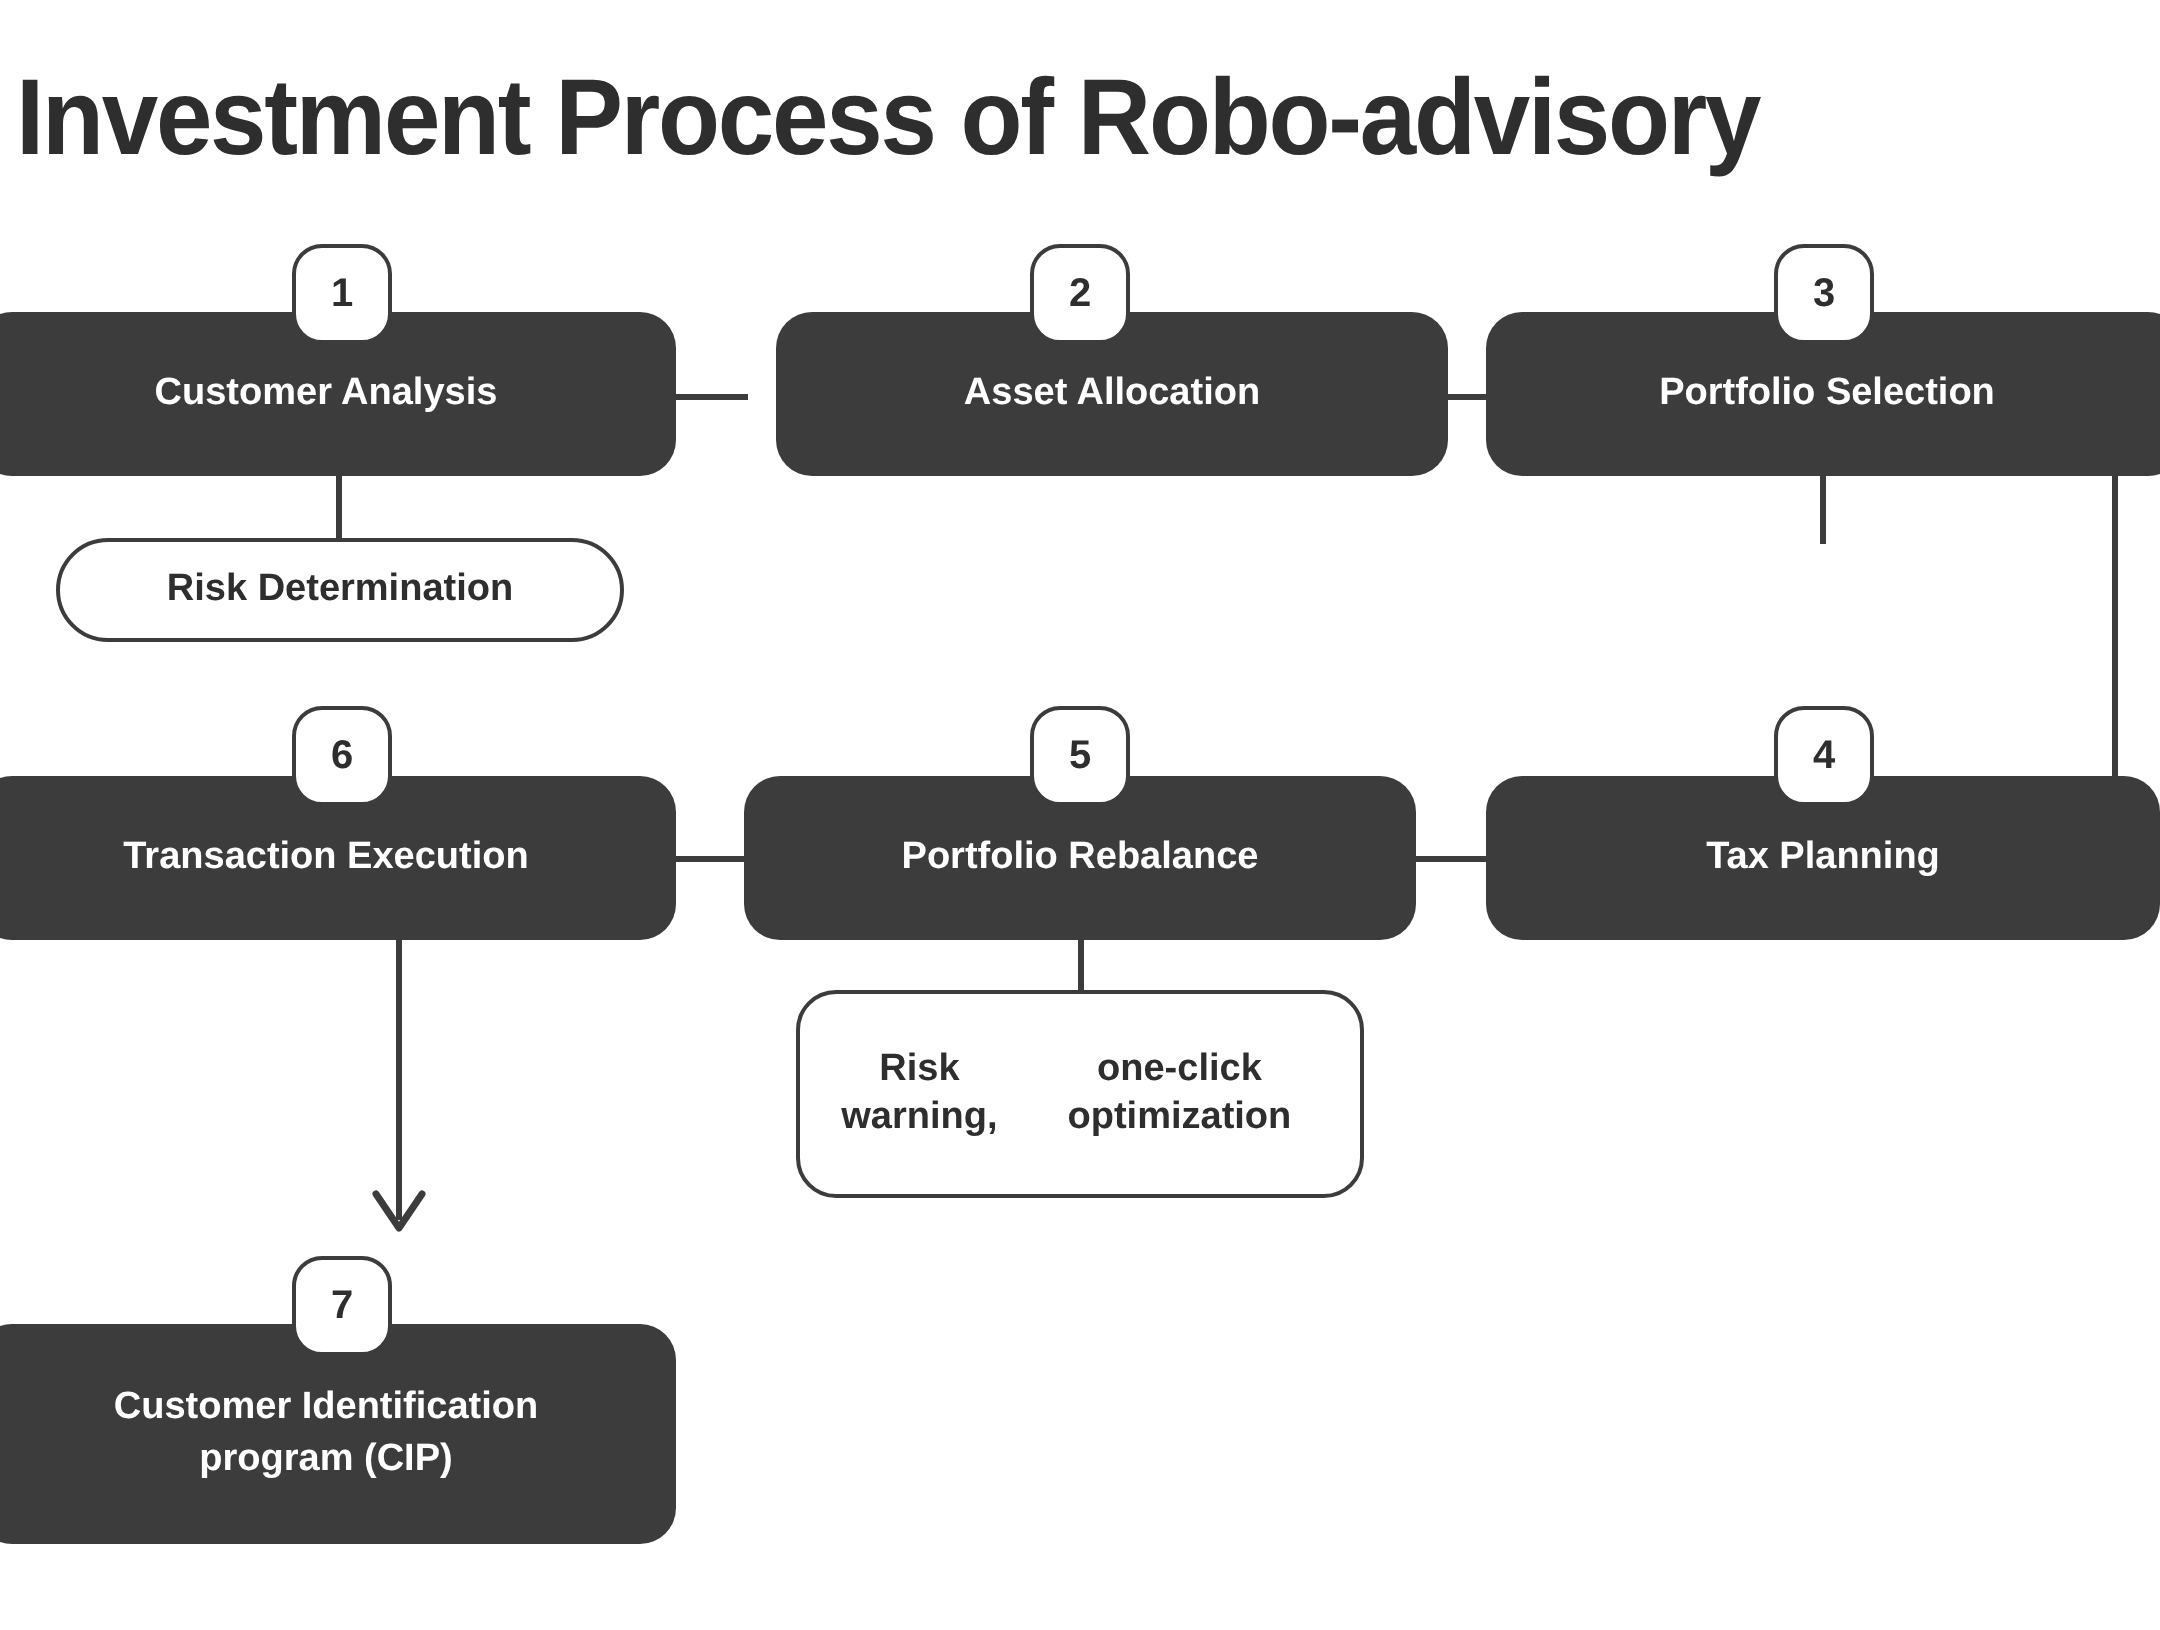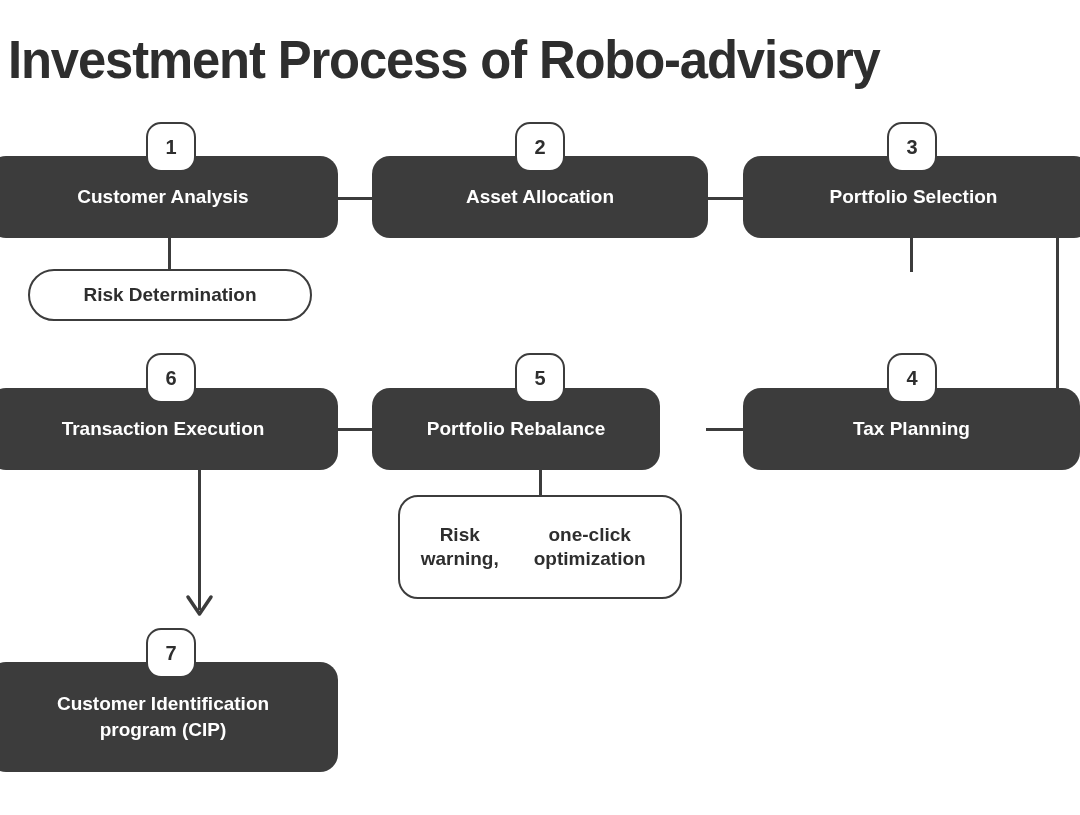--- a/index.html
+++ b/index.html
@@ -130,21 +130,21 @@
     <polyline points="8,131 19.5,148 31,131" fill="none" stroke="#3c3c3c" stroke-width="3.5" stroke-linecap="round" stroke-linejoin="round"></polyline>
   </svg>
 
   <div class="step" style="left:-12px; top:156px; width:350px; height:82px;">
     <span>Customer Analysis</span>
   </div>
   <div class="badge" style="left:146px; top:122px;">
     <span>1</span>
   </div>
 
-  <div class="step" style="left:372px; top:156px; width:336px; height:82px;">
+  <div class="step" style="left:388px; top:156px; width:336px; height:82px;">
     <span>Asset Allocation</span>
   </div>
   <div class="badge" style="left:515px; top:122px;">
     <span>2</span>
   </div>
 
   <div class="step" style="left:743px; top:156px; width:349px; height:82px;">
     <span style="margin-right:8px;">Portfolio Selection</span>
   </div>
   <div class="badge" style="left:887px; top:122px;">
@@ -156,21 +156,21 @@
   </div>
 
 
   <div class="step" style="left:-12px; top:388px; width:350px; height:82px;">
     <span>Transaction Execution</span>
   </div>
   <div class="badge" style="left:146px; top:353px;">
     <span>6</span>
   </div>
 
-  <div class="step" style="left:372px; top:388px; width:288px; height:82px;align-items:center;">
+  <div class="step" style="left:372px; top:388px; width:336px; height:82px;align-items:center;">
     <span>Portfolio Rebalance</span>
   </div>
   <div class="badge" style="left:515px; top:353px;">
     <span>5</span>
   </div>
 
   <div class="step" style="left:743px; top:388px; width:337px; height:82px;">
     <span style="">Tax Planning</span>
   </div>
   <div class="badge" style="left:887px; top:353px;">

